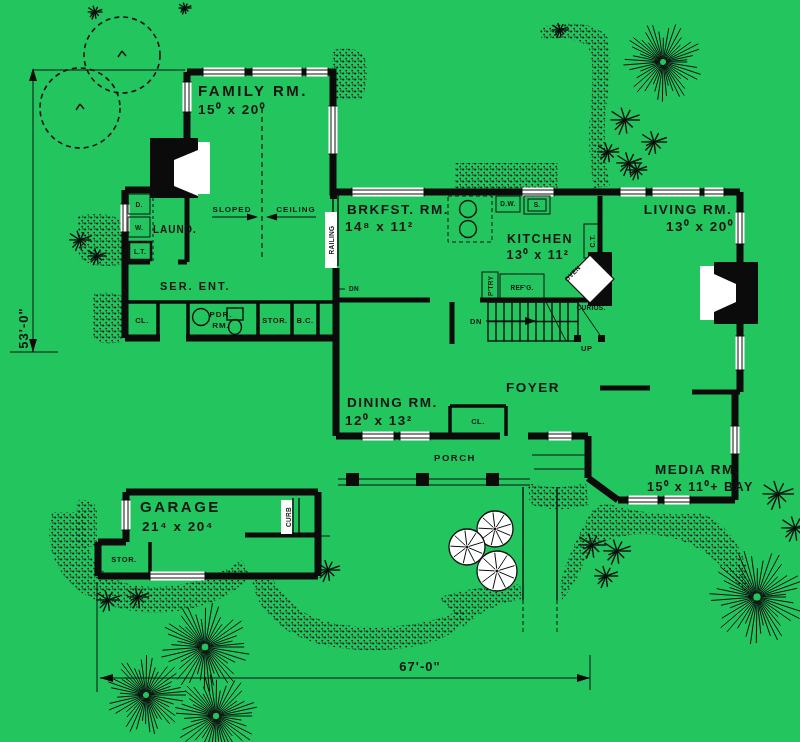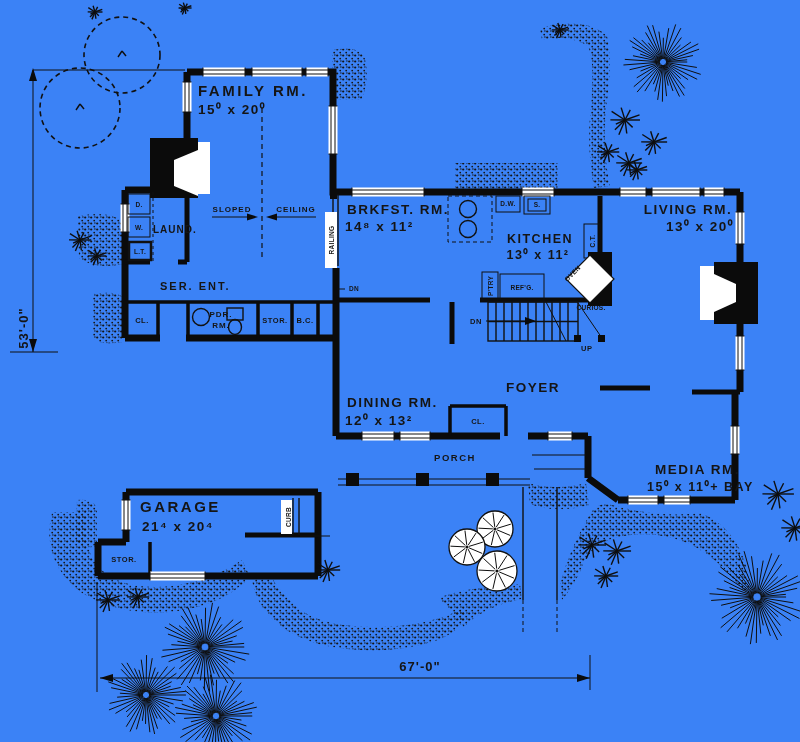--- a/index.html
+++ b/index.html
@@ -1,16 +1,16 @@
 <!DOCTYPE html>
 <html><head>
 <meta charset="utf-8">
 <style>
   html,body{margin:0;padding:0;background:#fff;}
-  .sheet{position:relative;width:800px;height:742px;background:#3b82f6;overflow:hidden;}
+  .sheet{position:relative;width:800px;height:742px;background:#22c55e;overflow:hidden;}
   svg{position:absolute;left:0;top:0;}
   text{font-family:"Liberation Sans",sans-serif;font-weight:700;fill:#151515;}
   .t15{font-size:15px;letter-spacing:2.5px;}
   .t13{font-size:13.5px;letter-spacing:1.5px;}
   .t12{font-size:12.5px;letter-spacing:1.5px;}
   .t11{font-size:11px;letter-spacing:2px;}
   .t10{font-size:10px;letter-spacing:1px;}
   .t9{font-size:9.5px;letter-spacing:1.5px;}
   .t8{font-size:8px;letter-spacing:1px;}
   .t7{font-size:7.5px;letter-spacing:.5px;}

